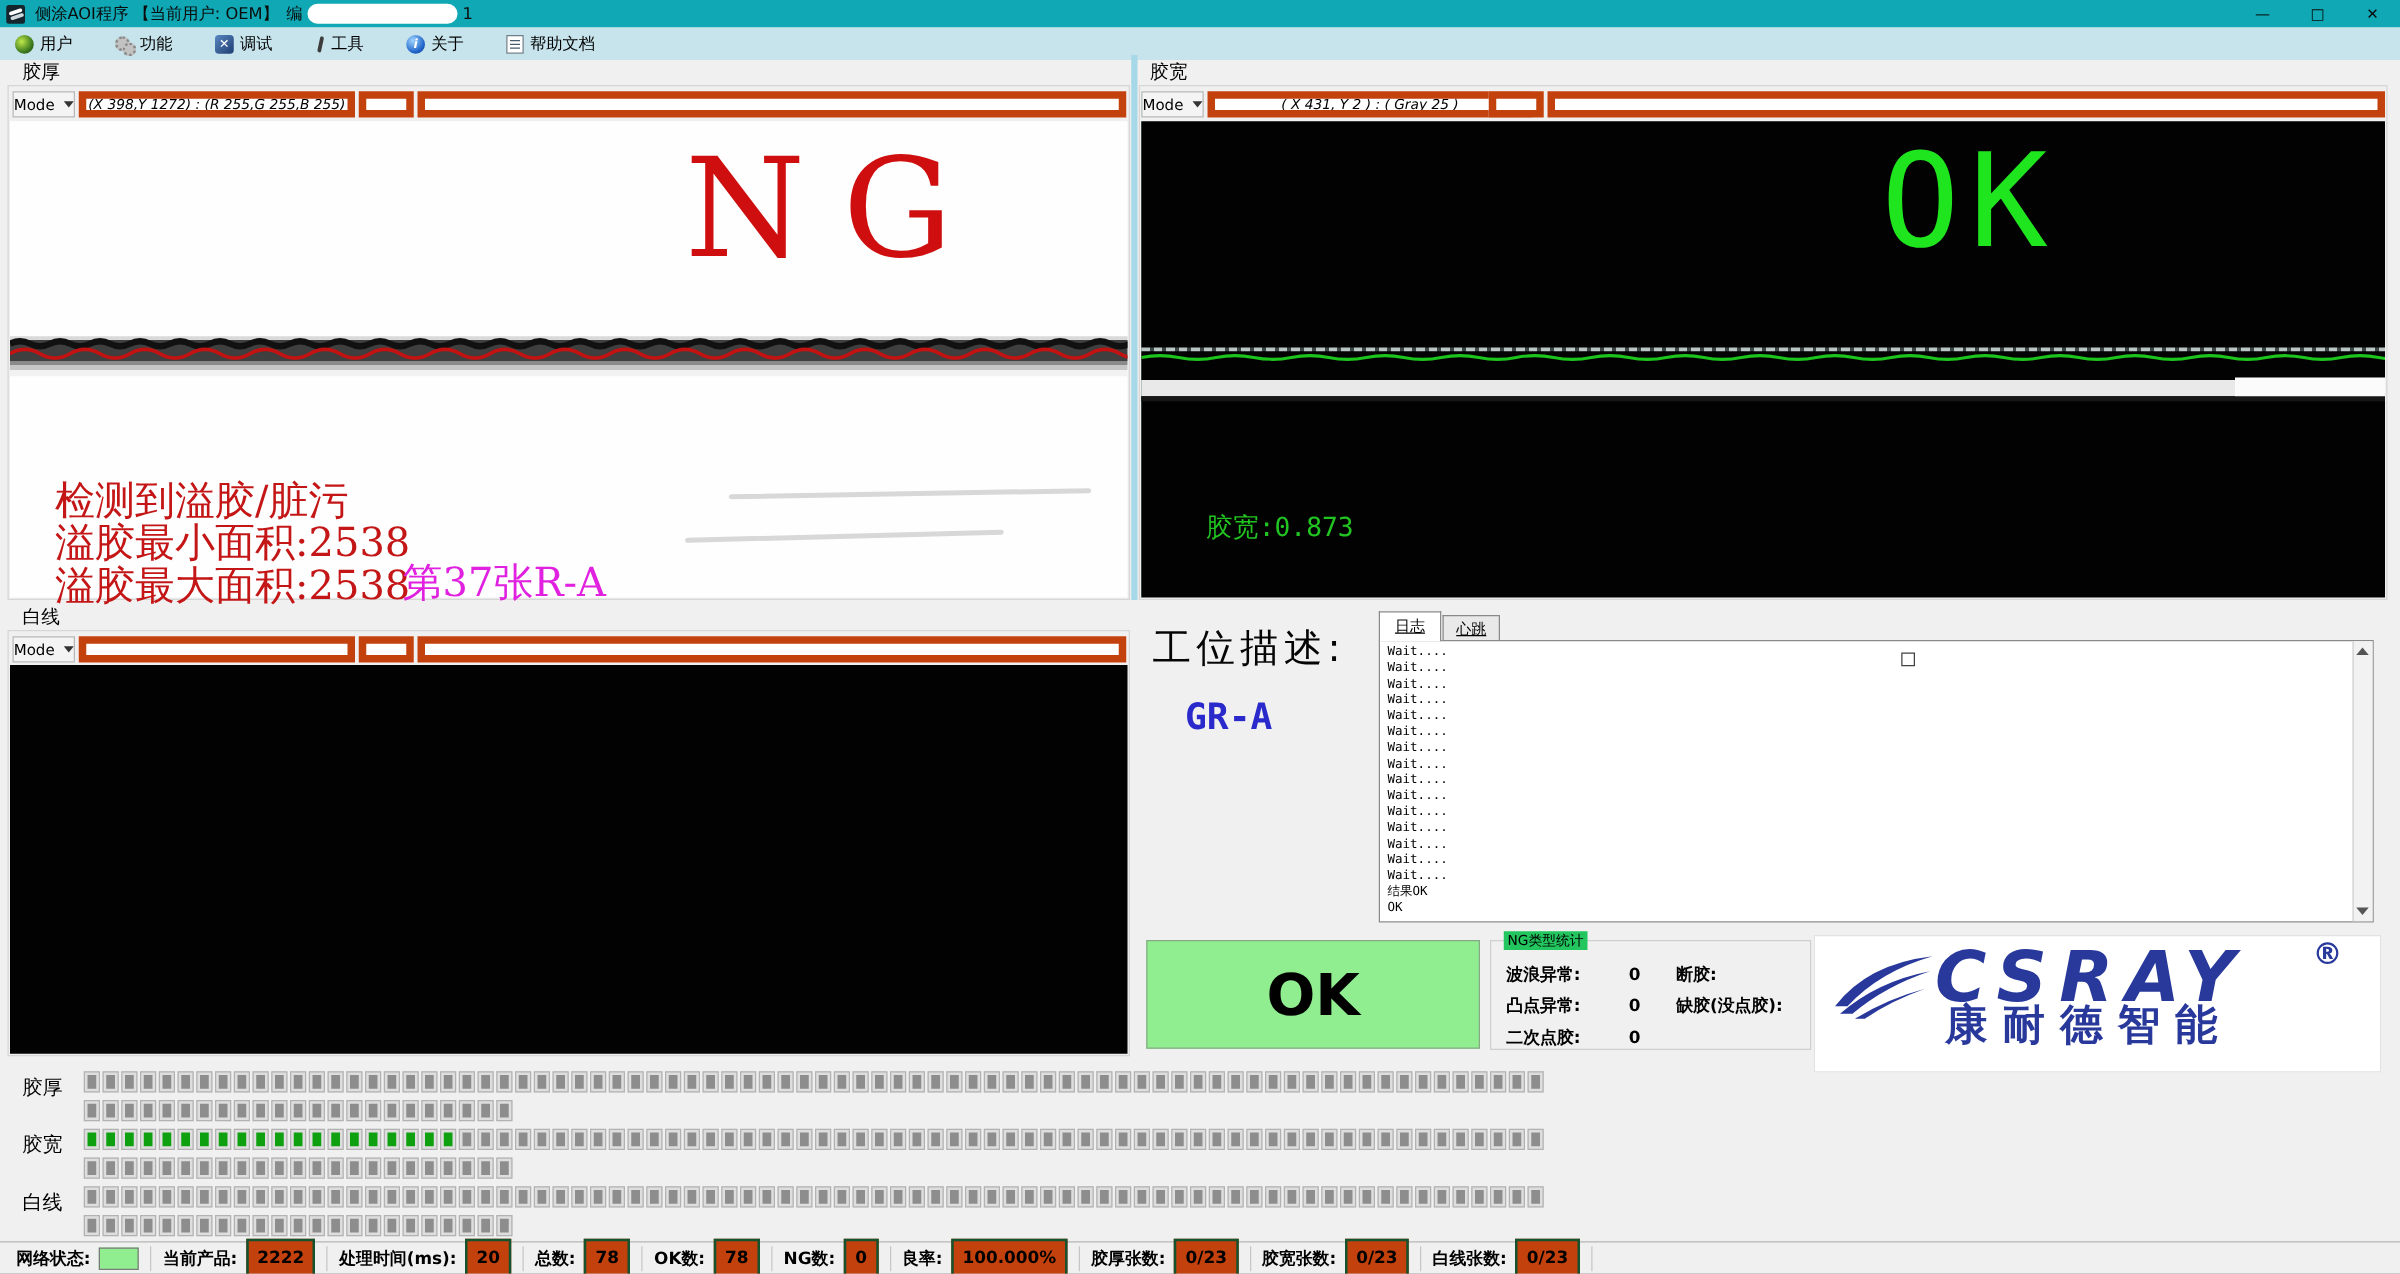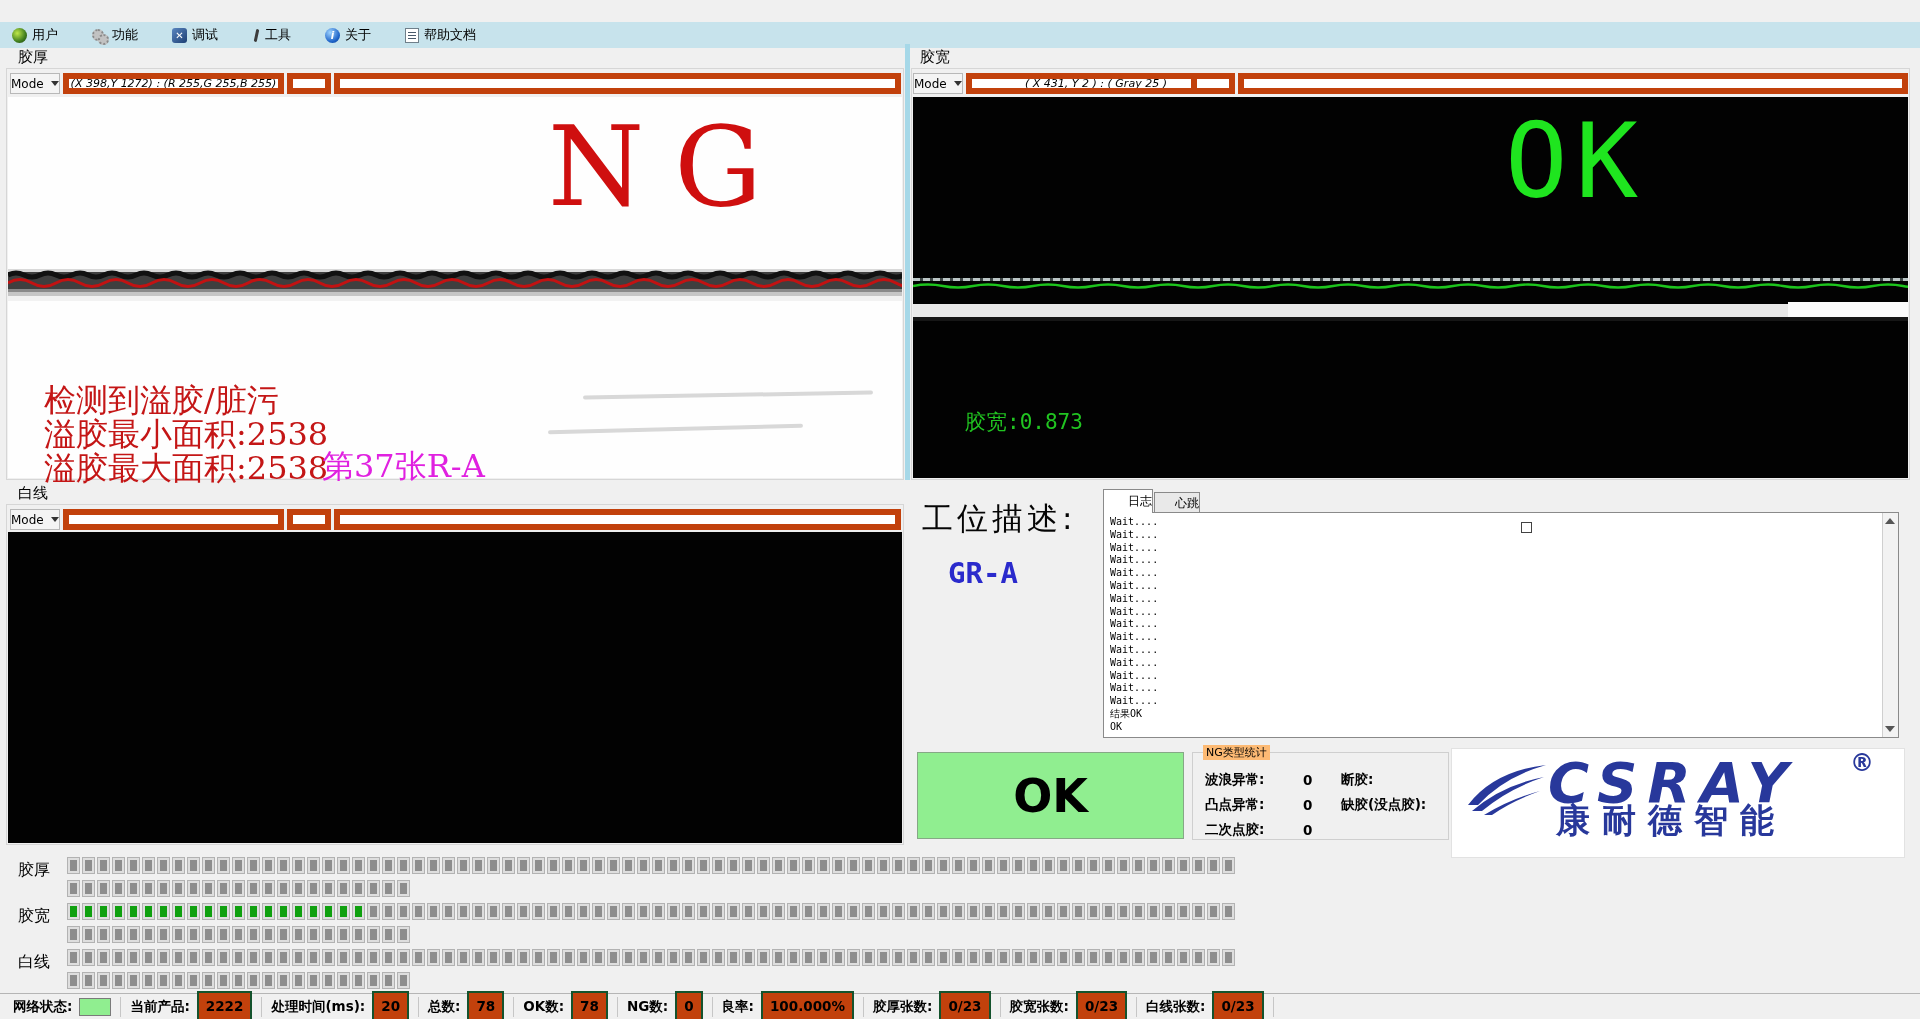--- a/index.html
+++ b/index.html
@@ -67,37 +67,37 @@
   .band2-white{background:#e9e9e9;}
   .band2-dark{background:#161616;}
   .band2-bright{background:#fbfbfb;}
   svg.wave{display:block;}
 
   .splitter{background:#a6d8e8;}
 
   
   .station-label{font-size:31px;letter-spacing:4px;color:#050505;}
   .station-value{font-family:"DejaVu Sans Mono","Liberation Mono",monospace;font-weight:bold;font-size:29px;color:#2a2acc;}
-  .tab{box-sizing:border-box;font-size:12px;text-align:right;border:1px solid #8a8a8a;border-bottom:none;}
+  .tab{box-sizing:border-box;font-size:12px;text-align:center;border:1px solid #8a8a8a;border-bottom:none;text-decoration:underline;}
   .tab.active{background:#fff;height:24px;line-height:23px;z-index:2;}
   .tab.inactive{background:#e9e9e9;height:21px;line-height:20px;}
   .logbox{border:1px solid #8a8a8a;background:#fff;box-sizing:border-box;}
   .logpre{margin:0;padding:3px 0 0 6px;font-family:"DejaVu Sans Mono","Liberation Mono",monospace;
        font-size:10px;line-height:12.8px;color:#000;}
   .chk{width:11px;height:11px;background:#fff;border:1px solid #424242;box-sizing:border-box;}
   .sbar{background:#f2f2f2;border-left:1px solid #cfcfcf;box-sizing:border-box;}
   .sbar .arr{position:absolute;left:2px;width:0;height:0;border-left:5px solid transparent;border-right:5px solid transparent;}
   .arr-up{top:5px;border-bottom:6px solid #555;}
   .arr-down{bottom:5px;border-top:6px solid #555;}
 
   
   .ok-button{background:#90ee90;border:1px solid #86a886;font-weight:bold;font-size:46px;color:#000;
        display:flex;align-items:center;justify-content:center;box-sizing:border-box;}
   .ng-frame{border:1px solid #cfcfcf;box-sizing:border-box;}
-  .ng-title{font-size:11px;background:#fdba74;padding:0 3px;}
+  .ng-title{font-size:11px;background:#22c55e;padding:0 3px;}
   .ng-grid{display:grid;grid-template-columns:98px 38px 122px 30px;grid-auto-rows:25px;align-items:center;
        font-size:13.5px;font-weight:bold;padding:14px 0 0 12px;}
   .logo-box{background:#fff;border:1px solid #e2e2e2;box-sizing:border-box;}
   .logo-brand{font-size:56px;font-weight:bold;font-style:italic;letter-spacing:10px;color:#28389b;line-height:1;}
   .logo-reg{font-size:24px;font-weight:bold;color:#28389b;}
   .logo-name{font-size:34px;font-weight:bold;letter-spacing:12px;color:#28389b;line-height:1;}
 
   
   .ind-label{font-size:16px;color:#000;}
   .sq-row{white-space:nowrap;height:17px;}
@@ -113,20 +113,32 @@
   .sb-label{font-size:13.5px;font-weight:bold;margin-right:7px;white-space:nowrap;}
   .sb-value{font-size:13.5px;font-weight:bold;background:#c2410c;border:2px solid #14532d;padding:4px 7px;
        height:19px;line-height:18px;white-space:nowrap;}
   .sb-swatch{width:30px;height:16px;border:1px solid #7a7a7a;}
 </style>
 </head>
 <body>
 
 <div id="app">
 
+  <div class="abs titlebar">
+    <span class="app-icon"></span>
+    <span class="title-text">侧涂AOI程序 【当前用户: OEM】</span>
+    <span class="title-text" style="margin-left:6px;">编</span>
+    <span class="redact"></span>
+    <span class="title-text">1</span>
+    <div class="win-btns">
+      <span class="win-btn">—</span>
+      <span class="win-btn">□</span>
+      <span class="win-btn">✕</span>
+    </div>
+  </div>
 
   <div class="abs menubar">
     <div class="menu-item">
       <span class="mi-ic ic-user"></span>
       <span>用户</span>
     </div>
     <div class="menu-item">
       <span class="mi-ic ic-gears"></span>
       <span>功能</span>
     </div>

